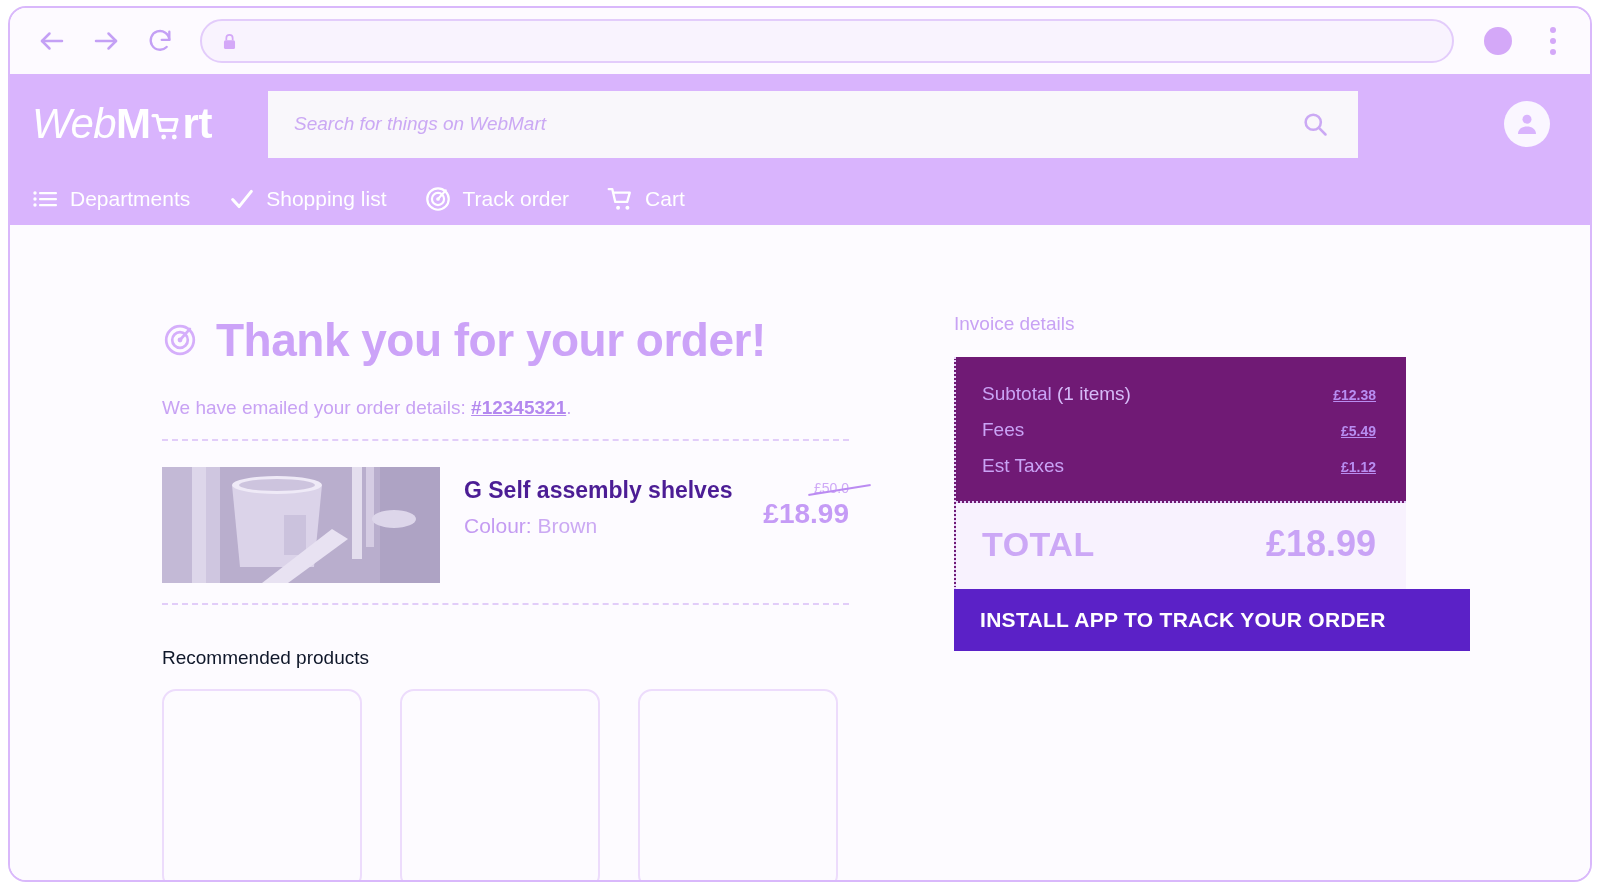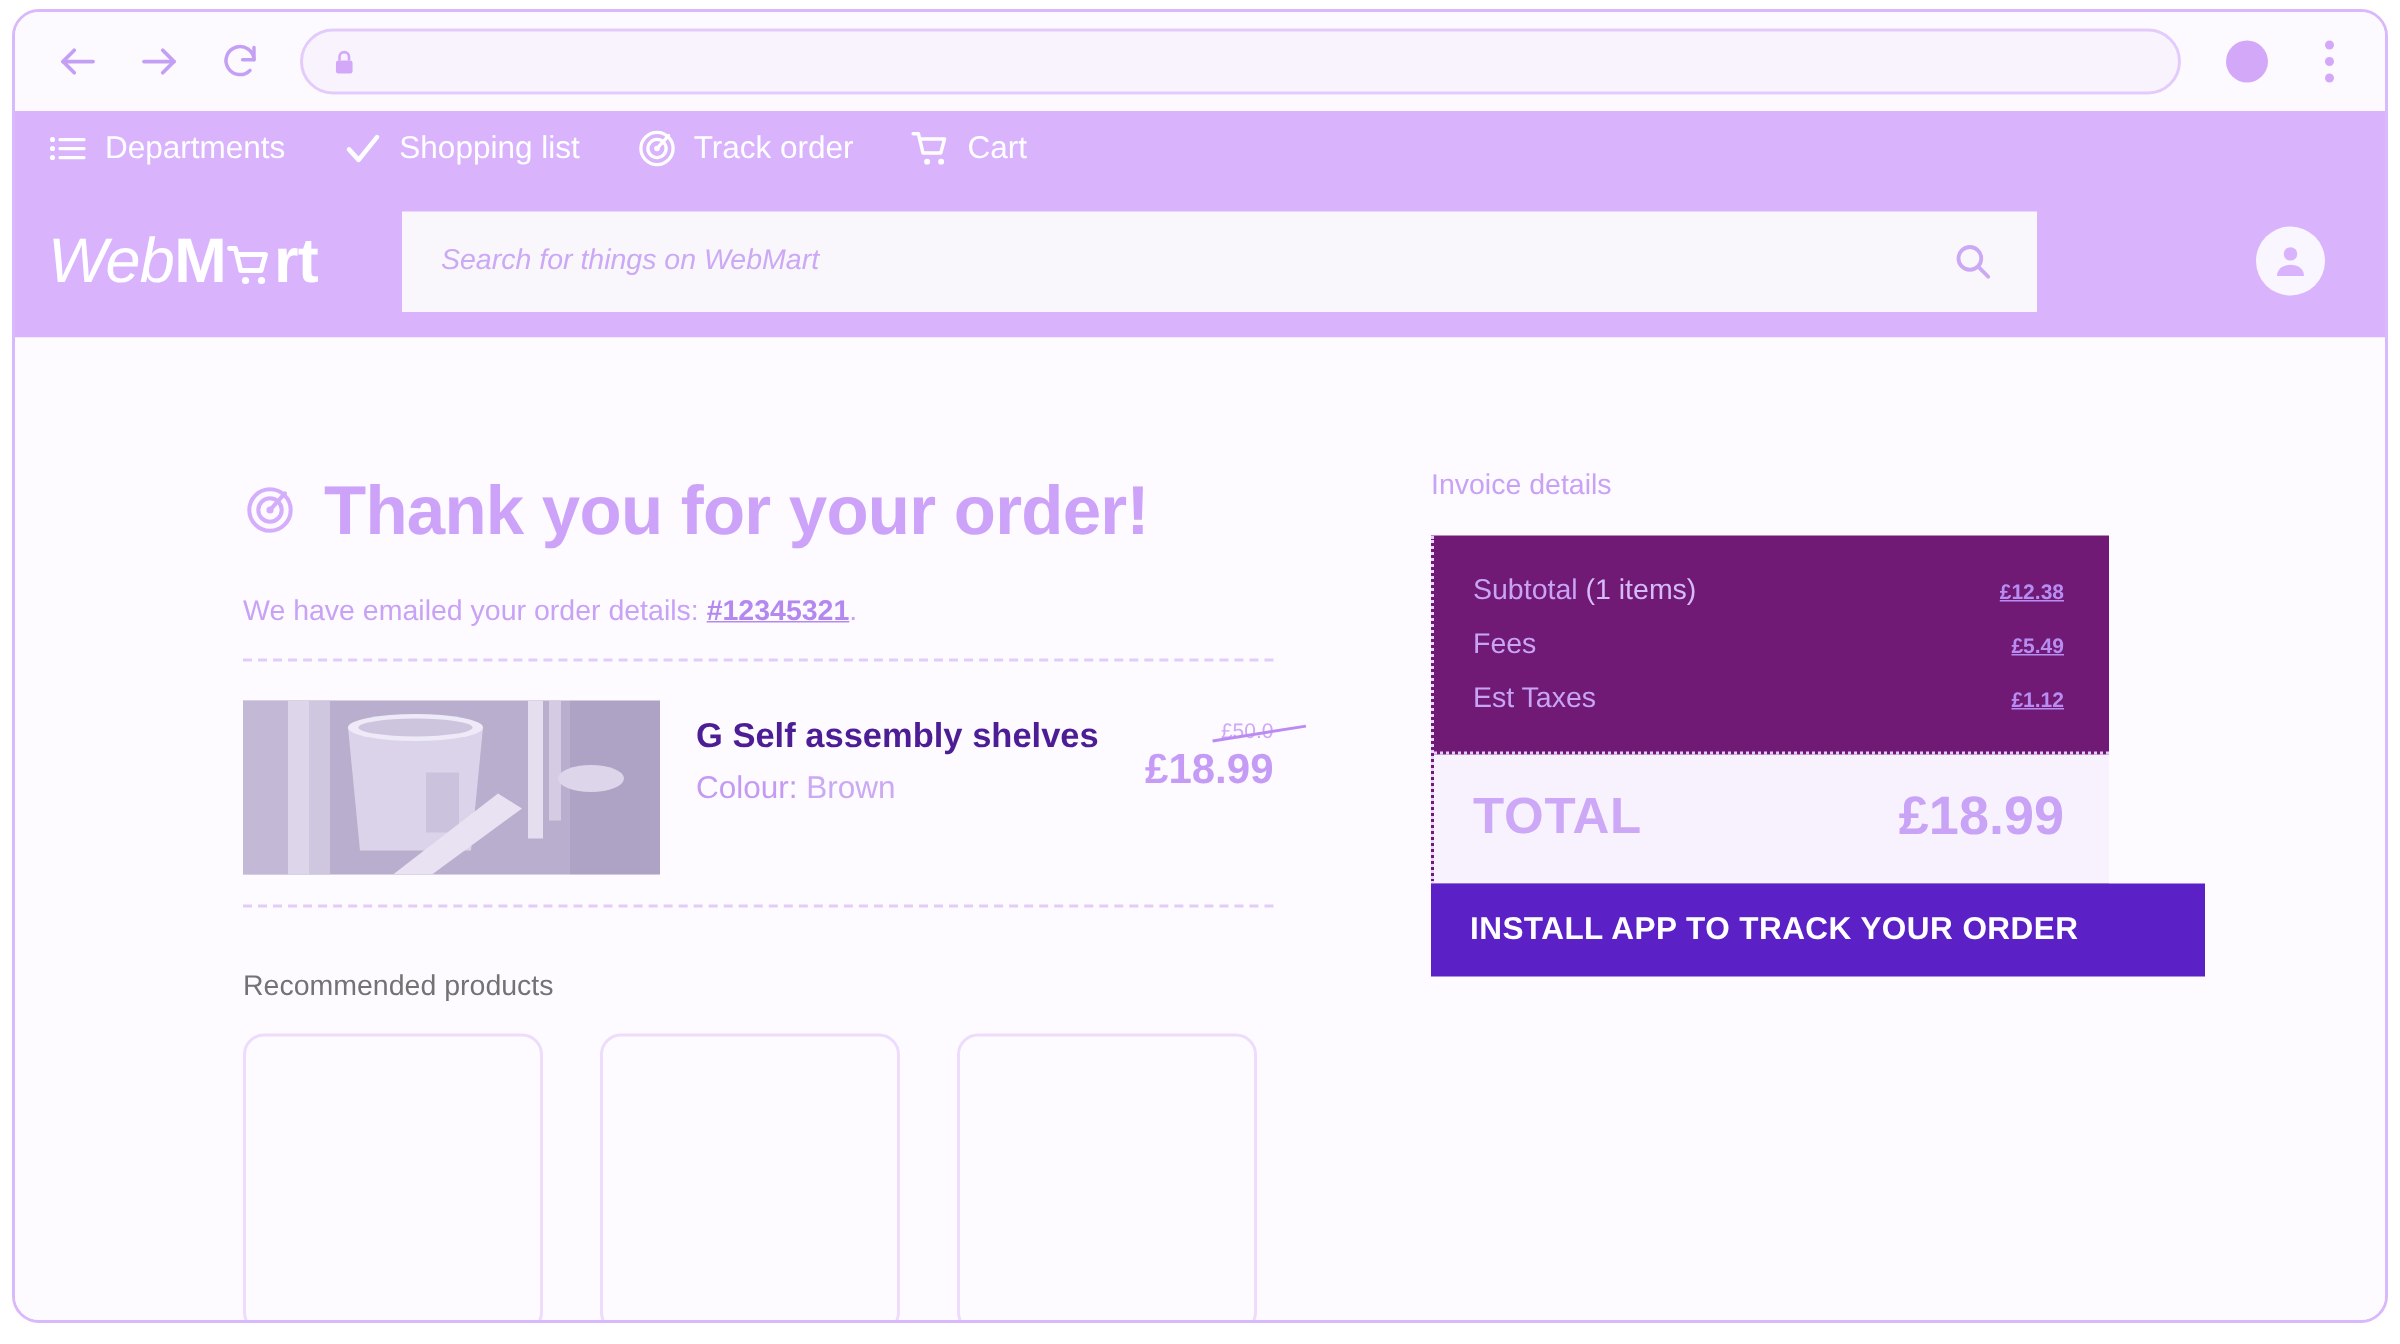--- a/index.html
+++ b/index.html
@@ -291,21 +291,21 @@
   }
   #product-new-price {
     font-size: 28px;
     font-weight: 700;
     color: #c59bf6;
   }
 
   
   #recommended-title {
     font-size: 19px;
-    color: #737373;
+    color: #0f172a;
     margin-top: 42px;
     margin-bottom: 20px;
   }
   #recommended-grid {
     display: flex;
     gap: 38px;
   }
   .rec-card {
     width: 200px;
     height: 200px;
@@ -413,20 +413,53 @@
 
     <div id="toolbar-avatar"></div>
     <div id="kebab-menu">
       <i></i>
         <i></i>
         <i></i>
     </div>
   </div>
 
   <div id="site-header">
+
+    <div id="header-top">
+
+      <div id="brand-logo">
+        <span class="brand-web">Web</span>
+          <span class="brand-m">M</span>
+          <span class="brand-cart-icon">
+            <svg width="32" height="32" viewBox="0 0 24 24" fill="none" stroke="#ffffff" stroke-width="2.4" stroke-linecap="round" stroke-linejoin="round">
+              <path d="M1.5 3.5h3l2.6 11h10.2l2.2-8H6"></path>
+              <circle cx="9.5" cy="19.5" r="1.8" fill="#ffffff" stroke="none"></circle>
+              <circle cx="17.5" cy="19.5" r="1.8" fill="#ffffff" stroke="none"></circle>
+            </svg>
+          </span>
+          <span class="brand-rt">rt</span>
+      </div>
+
+      <div id="search-wrap">
+        <span id="search-input-text">Search for things on WebMart</span>
+        <span id="search-icon-btn">
+          <svg width="28" height="28" viewBox="0 0 24 24" fill="none" stroke="currentColor" stroke-width="2.2" stroke-linecap="round">
+            <circle cx="10.5" cy="10.5" r="6.5"></circle>
+              <line x1="15.4" y1="15.4" x2="21" y2="21"></line>
+          </svg>
+        </span>
+      </div>
+
+      <div id="header-avatar">
+        <svg width="30" height="30" viewBox="0 0 24 24" fill="#d9b4fd">
+          <circle cx="12" cy="8.2" r="3.6"></circle>
+          <path d="M4.8 20c0-4 3.4-6 7.2-6s7.2 2 7.2 6z"></path>
+        </svg>
+      </div>
+    </div>
 
     <div id="site-nav">
 
       <div class="nav-item">
         <span class="nav-ico">
           <svg width="26" height="20" viewBox="0 0 26 20" fill="#ffffff">
             <circle cx="2" cy="4" r="1.7"></circle>
               <rect x="6" y="3" width="18" height="2.2" rx="1"></rect>
             <circle cx="2" cy="10" r="1.7"></circle>
               <rect x="6" y="9" width="18" height="2.2" rx="1"></rect>
@@ -460,53 +493,20 @@
 
       <div class="nav-item">
         <span class="nav-ico">
           <svg width="30" height="30" viewBox="0 0 24 24" fill="none" stroke="#ffffff" stroke-width="2" stroke-linecap="round" stroke-linejoin="round">
             <path d="M1.5 3.5h3l2.6 11h10.2l2.2-8H6"></path>
             <circle cx="9.5" cy="19.5" r="1.7" fill="#ffffff" stroke="none"></circle>
             <circle cx="17.5" cy="19.5" r="1.7" fill="#ffffff" stroke="none"></circle>
           </svg>
         </span>
         <span>Cart</span>
-      </div>
-    </div>
-
-    <div id="header-top">
-
-      <div id="brand-logo">
-        <span class="brand-web">Web</span>
-          <span class="brand-m">M</span>
-          <span class="brand-cart-icon">
-            <svg width="32" height="32" viewBox="0 0 24 24" fill="none" stroke="#ffffff" stroke-width="2.4" stroke-linecap="round" stroke-linejoin="round">
-              <path d="M1.5 3.5h3l2.6 11h10.2l2.2-8H6"></path>
-              <circle cx="9.5" cy="19.5" r="1.8" fill="#ffffff" stroke="none"></circle>
-              <circle cx="17.5" cy="19.5" r="1.8" fill="#ffffff" stroke="none"></circle>
-            </svg>
-          </span>
-          <span class="brand-rt">rt</span>
-      </div>
-
-      <div id="search-wrap">
-        <span id="search-input-text">Search for things on WebMart</span>
-        <span id="search-icon-btn">
-          <svg width="28" height="28" viewBox="0 0 24 24" fill="none" stroke="currentColor" stroke-width="2.2" stroke-linecap="round">
-            <circle cx="10.5" cy="10.5" r="6.5"></circle>
-              <line x1="15.4" y1="15.4" x2="21" y2="21"></line>
-          </svg>
-        </span>
-      </div>
-
-      <div id="header-avatar">
-        <svg width="30" height="30" viewBox="0 0 24 24" fill="#d9b4fd">
-          <circle cx="12" cy="8.2" r="3.6"></circle>
-          <path d="M4.8 20c0-4 3.4-6 7.2-6s7.2 2 7.2 6z"></path>
-        </svg>
       </div>
     </div>
   </div>
 
   <div id="page-body">
     <div id="content">
       <div id="content-inner">
 
         <div id="left-col">
 

